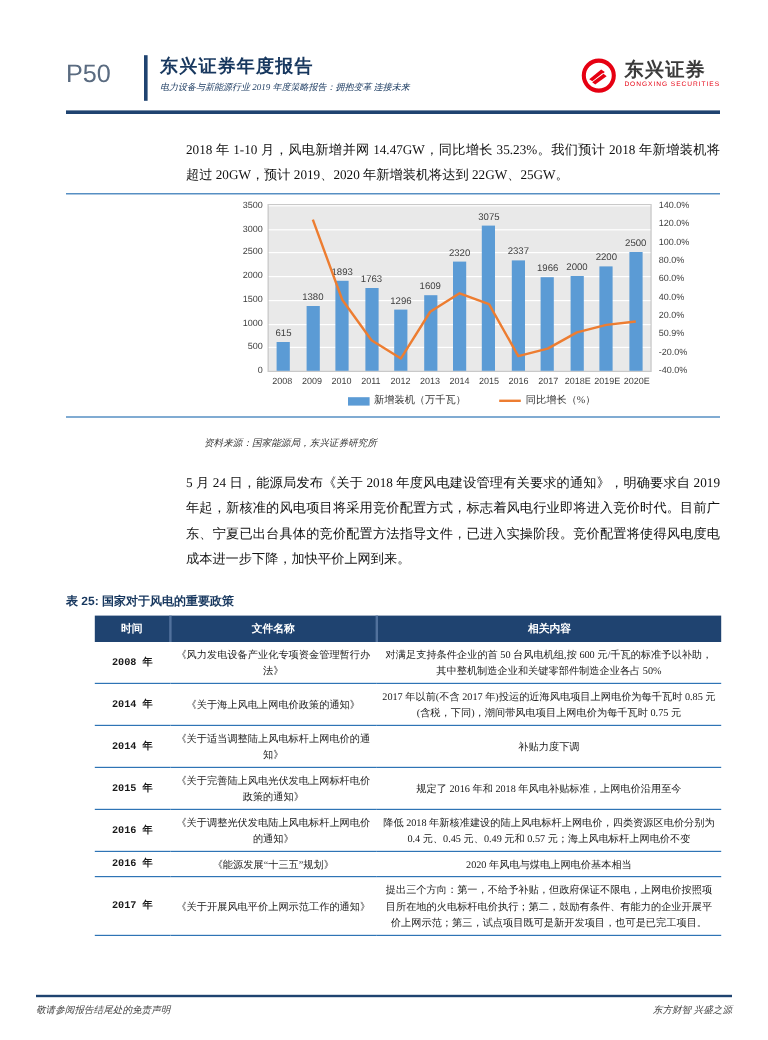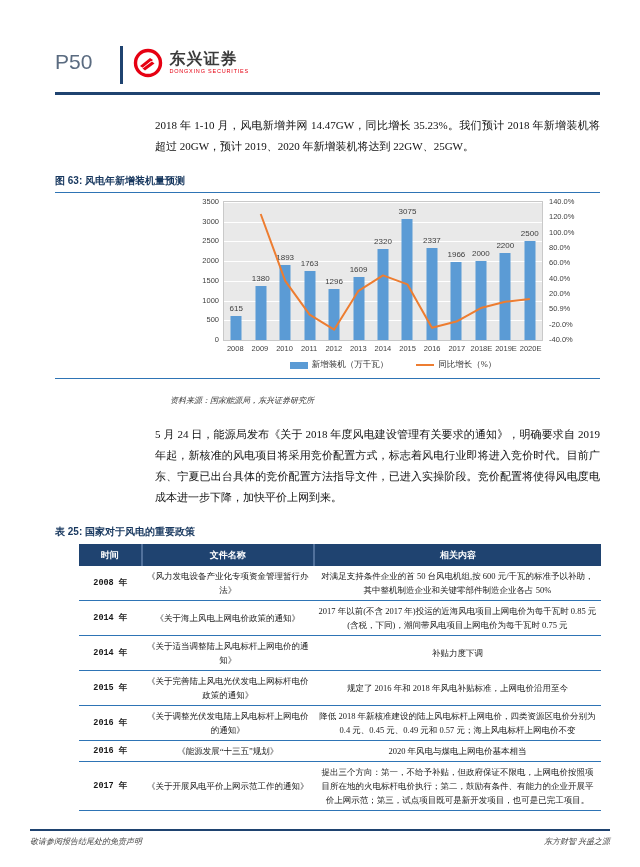--- a/index.html
+++ b/index.html
@@ -114,38 +114,41 @@
   }
 </style>
 </head>
 <body>
 
 <div class="page">
 
   <div class="hdr">
     <div class="pageno">P50</div>
     <div class="hdr-divider"></div>
+    <div class="hdr-titles">
+      <div class="rpt-title">东兴证券年度报告</div>
+      <div class="rpt-subtitle">电力设备与新能源行业 2019 年度策略报告：拥抱变革 连接未来</div>
+    </div>
     <div class="brand">
       <svg class="brand-circle" viewBox="0 0 30 30">
         <circle cx="15" cy="15" r="12.5" fill="#ffffff" stroke="#E60012" stroke-width="3.4"></circle>
         <path d="M7 18 L17 10 L20 12 L10 20 Z" fill="#E60012"></path>
         <path d="M8 21 L18 13 L21 15 L11 23 Z" fill="#ffffff"></path>
         <path d="M9.5 20.5 L19 13.5 L21.5 15.5 L12 22.5 Z" fill="#E60012"></path>
       </svg>
       <div class="brand-text">
         <span class="brand-cn">东兴证券</span>
         <span class="brand-en">DONGXING SECURITIES</span>
       </div>
     </div>
   </div>
   <div class="hdr-rule"></div>
 
   <p class="para para1">2018 年 1-10 月，风电新增并网 14.47GW，同比增长 35.23%。我们预计 2018 年新增装机将超过 20GW，预计 2019、2020 年新增装机将达到 22GW、25GW。</p>
 
-  <div class="fig-title">图 63: 风电年新增装机量预测</div>
   <div class="fig-rule"></div>
 
   <div class="chart-row">
     <div class="yaxis yaxis-left">
         <span style="top: 134px;">0</span>
         <span style="top: 114.286px;">500</span>
         <span style="top: 94.5714px;">1000</span>
         <span style="top: 74.8571px;">1500</span>
         <span style="top: 55.1429px;">2000</span>
         <span style="top: 35.4286px;">2500</span>

